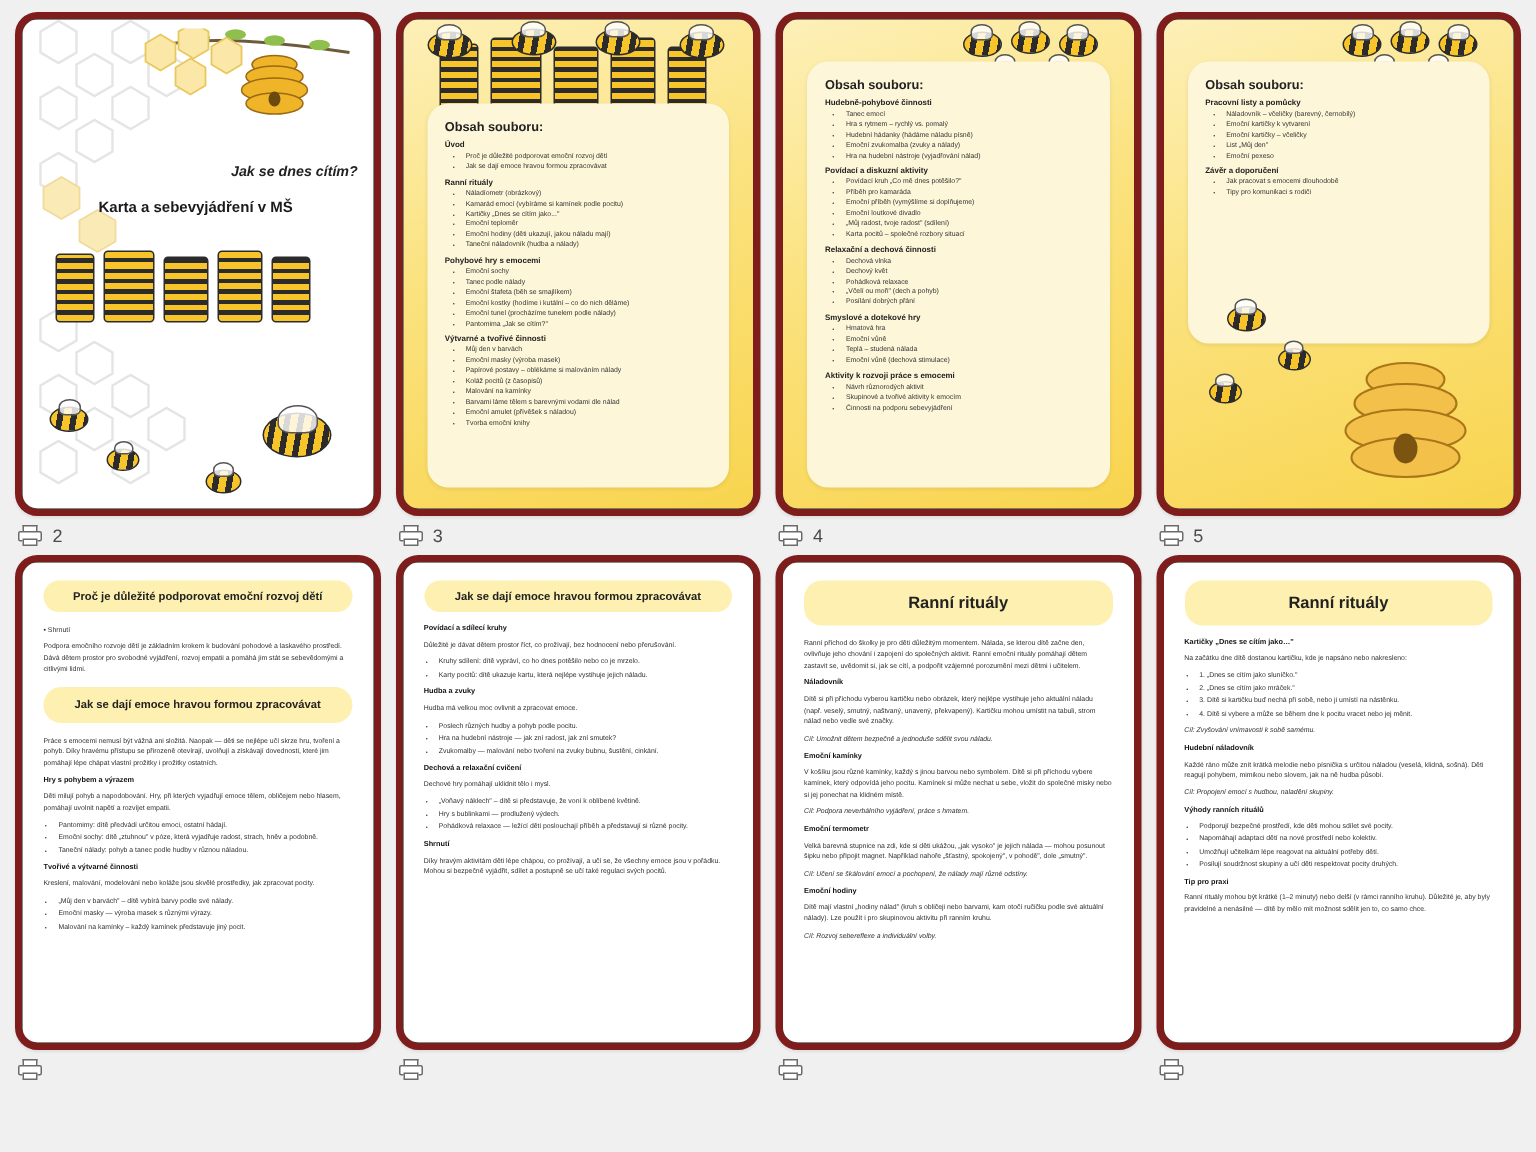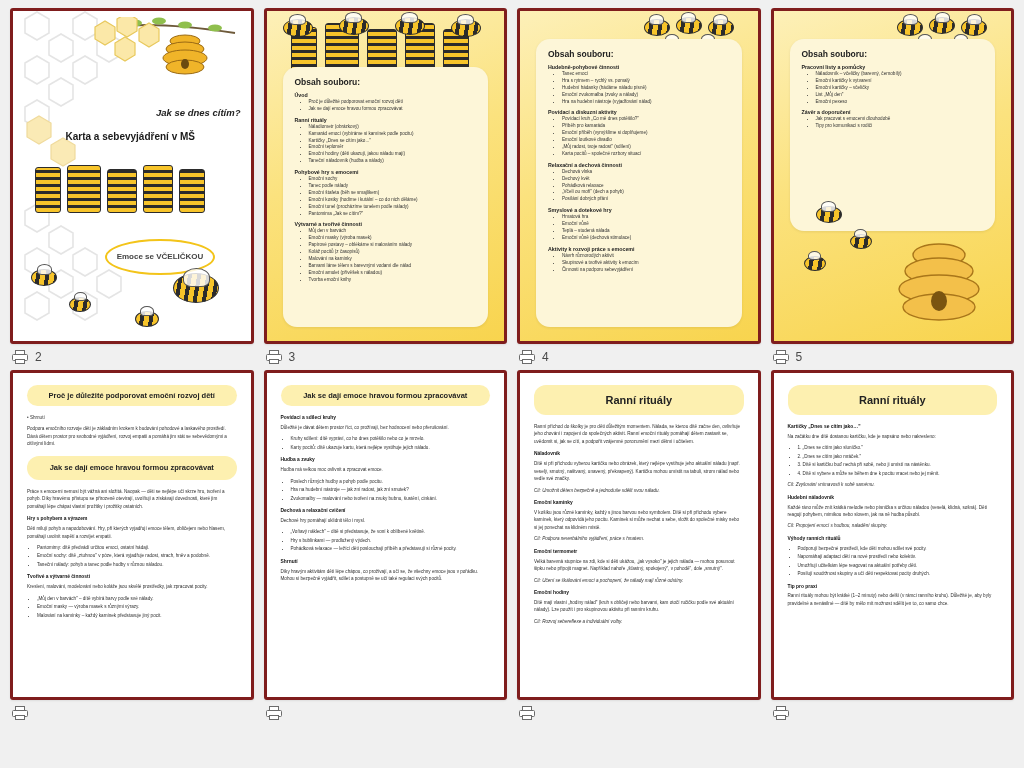--- a/index.html
+++ b/index.html
@@ -14,22 +14,22 @@
     display: grid;
     grid-template-columns: repeat(4, 1fr);
     grid-template-rows: auto auto;
     column-gap: 10px;
     row-gap: 4px;
     padding: 8px 10px;
   }
   .cell { display: flex; flex-direction: column; align-items: stretch; }
   .sheet {
     background: #14b8a6;
-    border: 3px solid #7f1d1d;
-    border-radius: 3px;
+    border: 5px solid #7f1d1d;
+    border-radius: 15px;
     width: 100%;
     height: 336px;
     position: relative;
     overflow: hidden;
     box-shadow: 0 1px 2px rgba(0,0,0,0.08);
   }
   .sheet.row2 { height: 330px; }
   .pagebar {
     display: flex; align-items: center; gap: 7px;
     padding: 6px 2px 2px 2px;
@@ -153,24 +153,20 @@
         <div class="cover-main">Karta a sebevyjádření v MŠ</div>
 
         <div class="cover-emoce">
           <div class="letter" style="left:4px;  top:6px;  width:26px; height:46px;"></div>
           <div class="letter" style="left:36px; top:4px;  width:34px; height:48px;"></div>
           <div class="letter" style="left:76px; top:8px;  width:30px; height:44px;"></div>
           <div class="letter" style="left:112px;top:4px;  width:30px; height:48px;"></div>
           <div class="letter" style="left:148px;top:8px;  width:26px; height:44px;"></div>
         </div>
 
-        <div class="cover-bubble">
-          <span>Emoce se
-VČELIČKOU</span>
-        </div>
 
         <div class="bee" style="left:18px; top:258px; width:26px; height:17px;">
             <div class="bbody"></div>
             <div class="wing"></div>
           </div>
         <div class="bee" style="left:56px; top:286px; width:22px; height:15px;">
             <div class="bbody"></div>
             <div class="wing"></div>
           </div>
         <div class="bee" style="left:160px; top:262px; width:46px; height:30px;">

